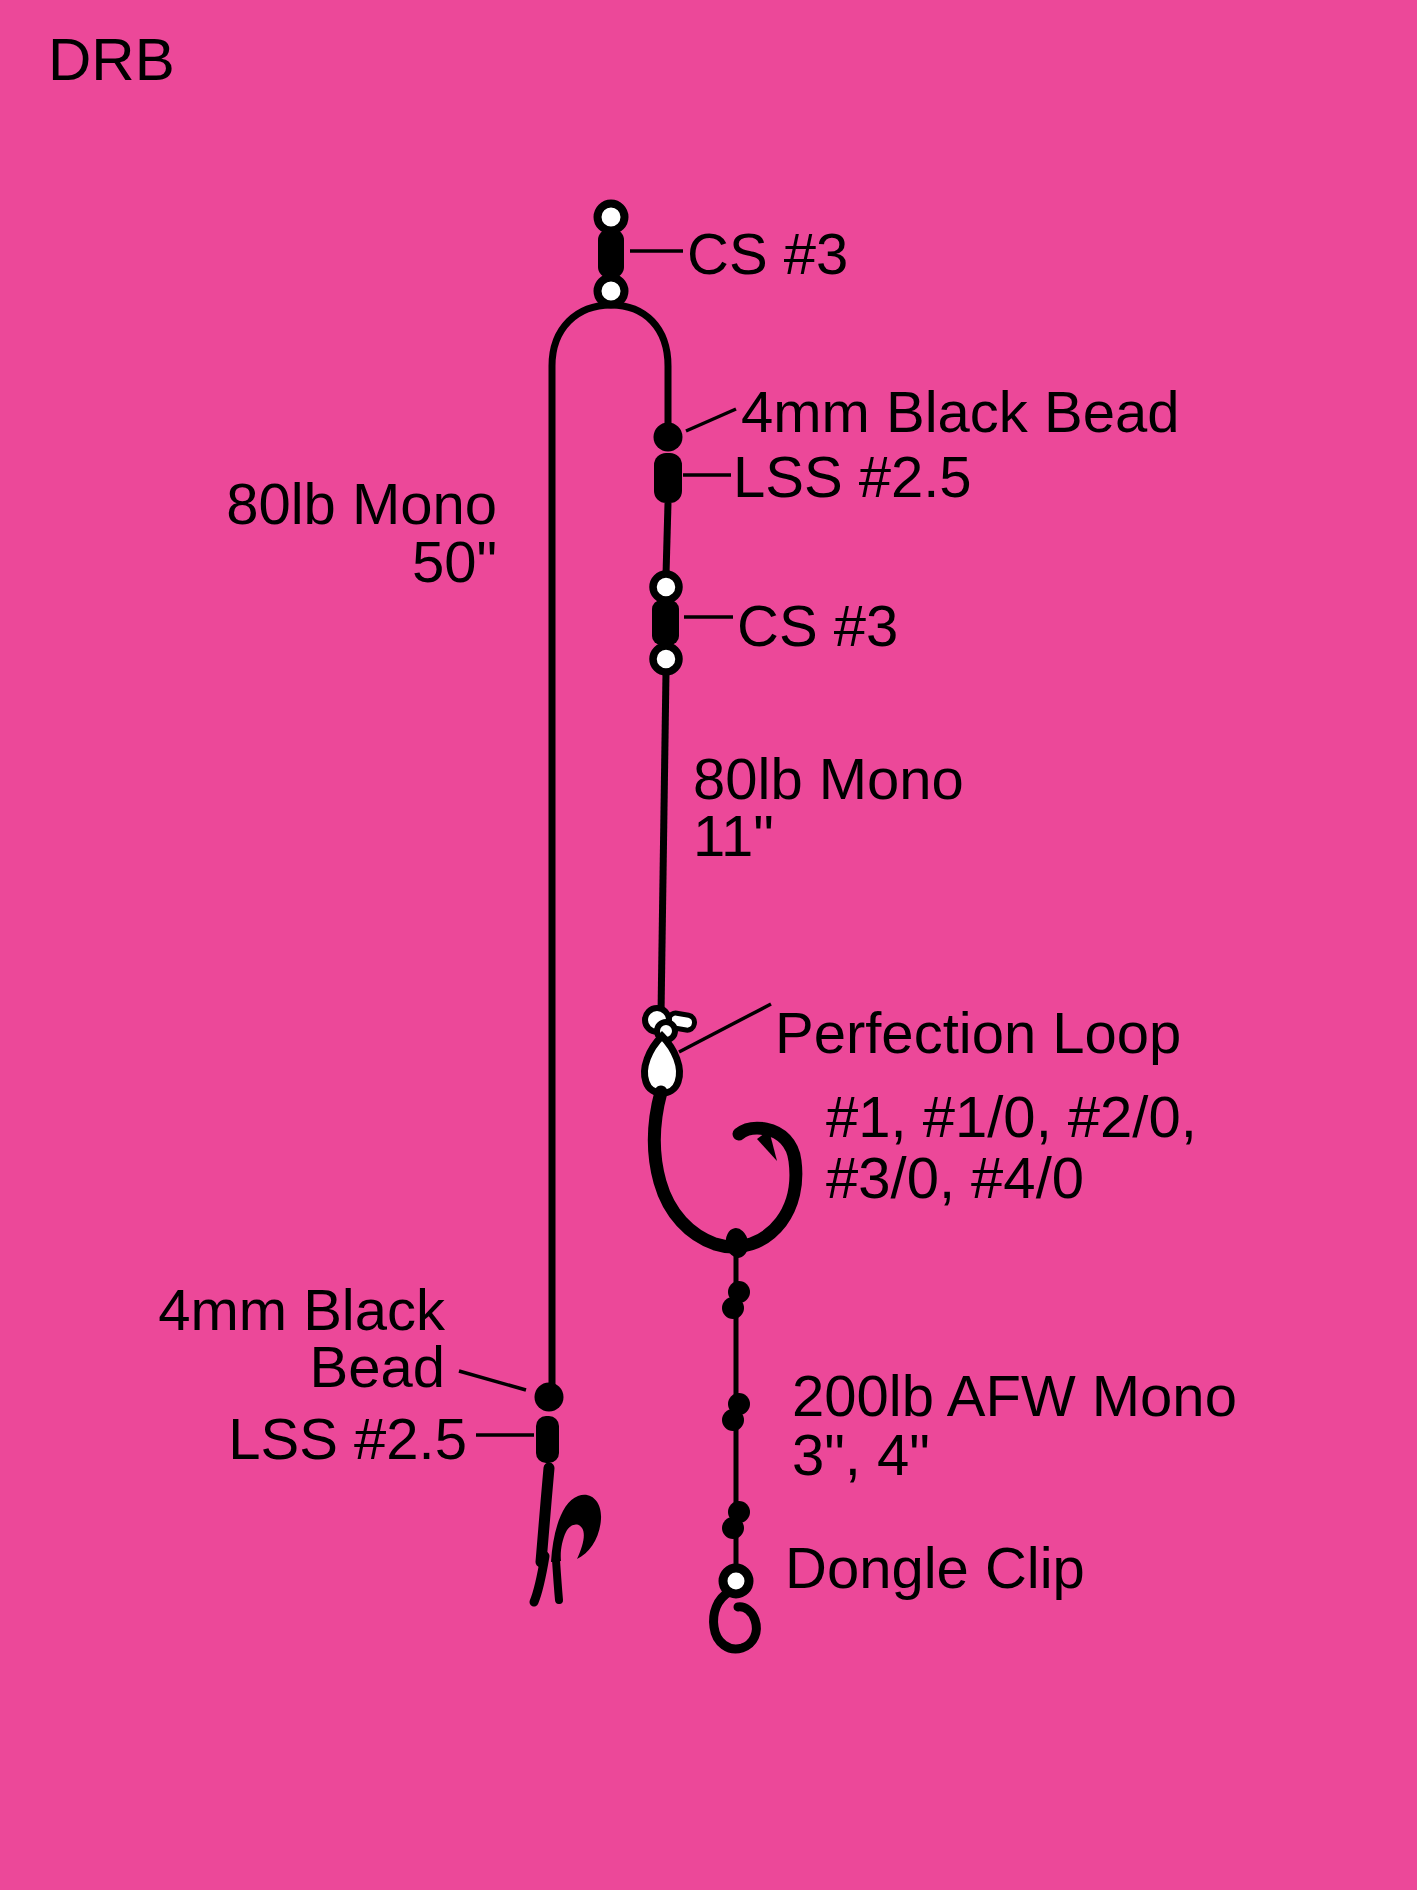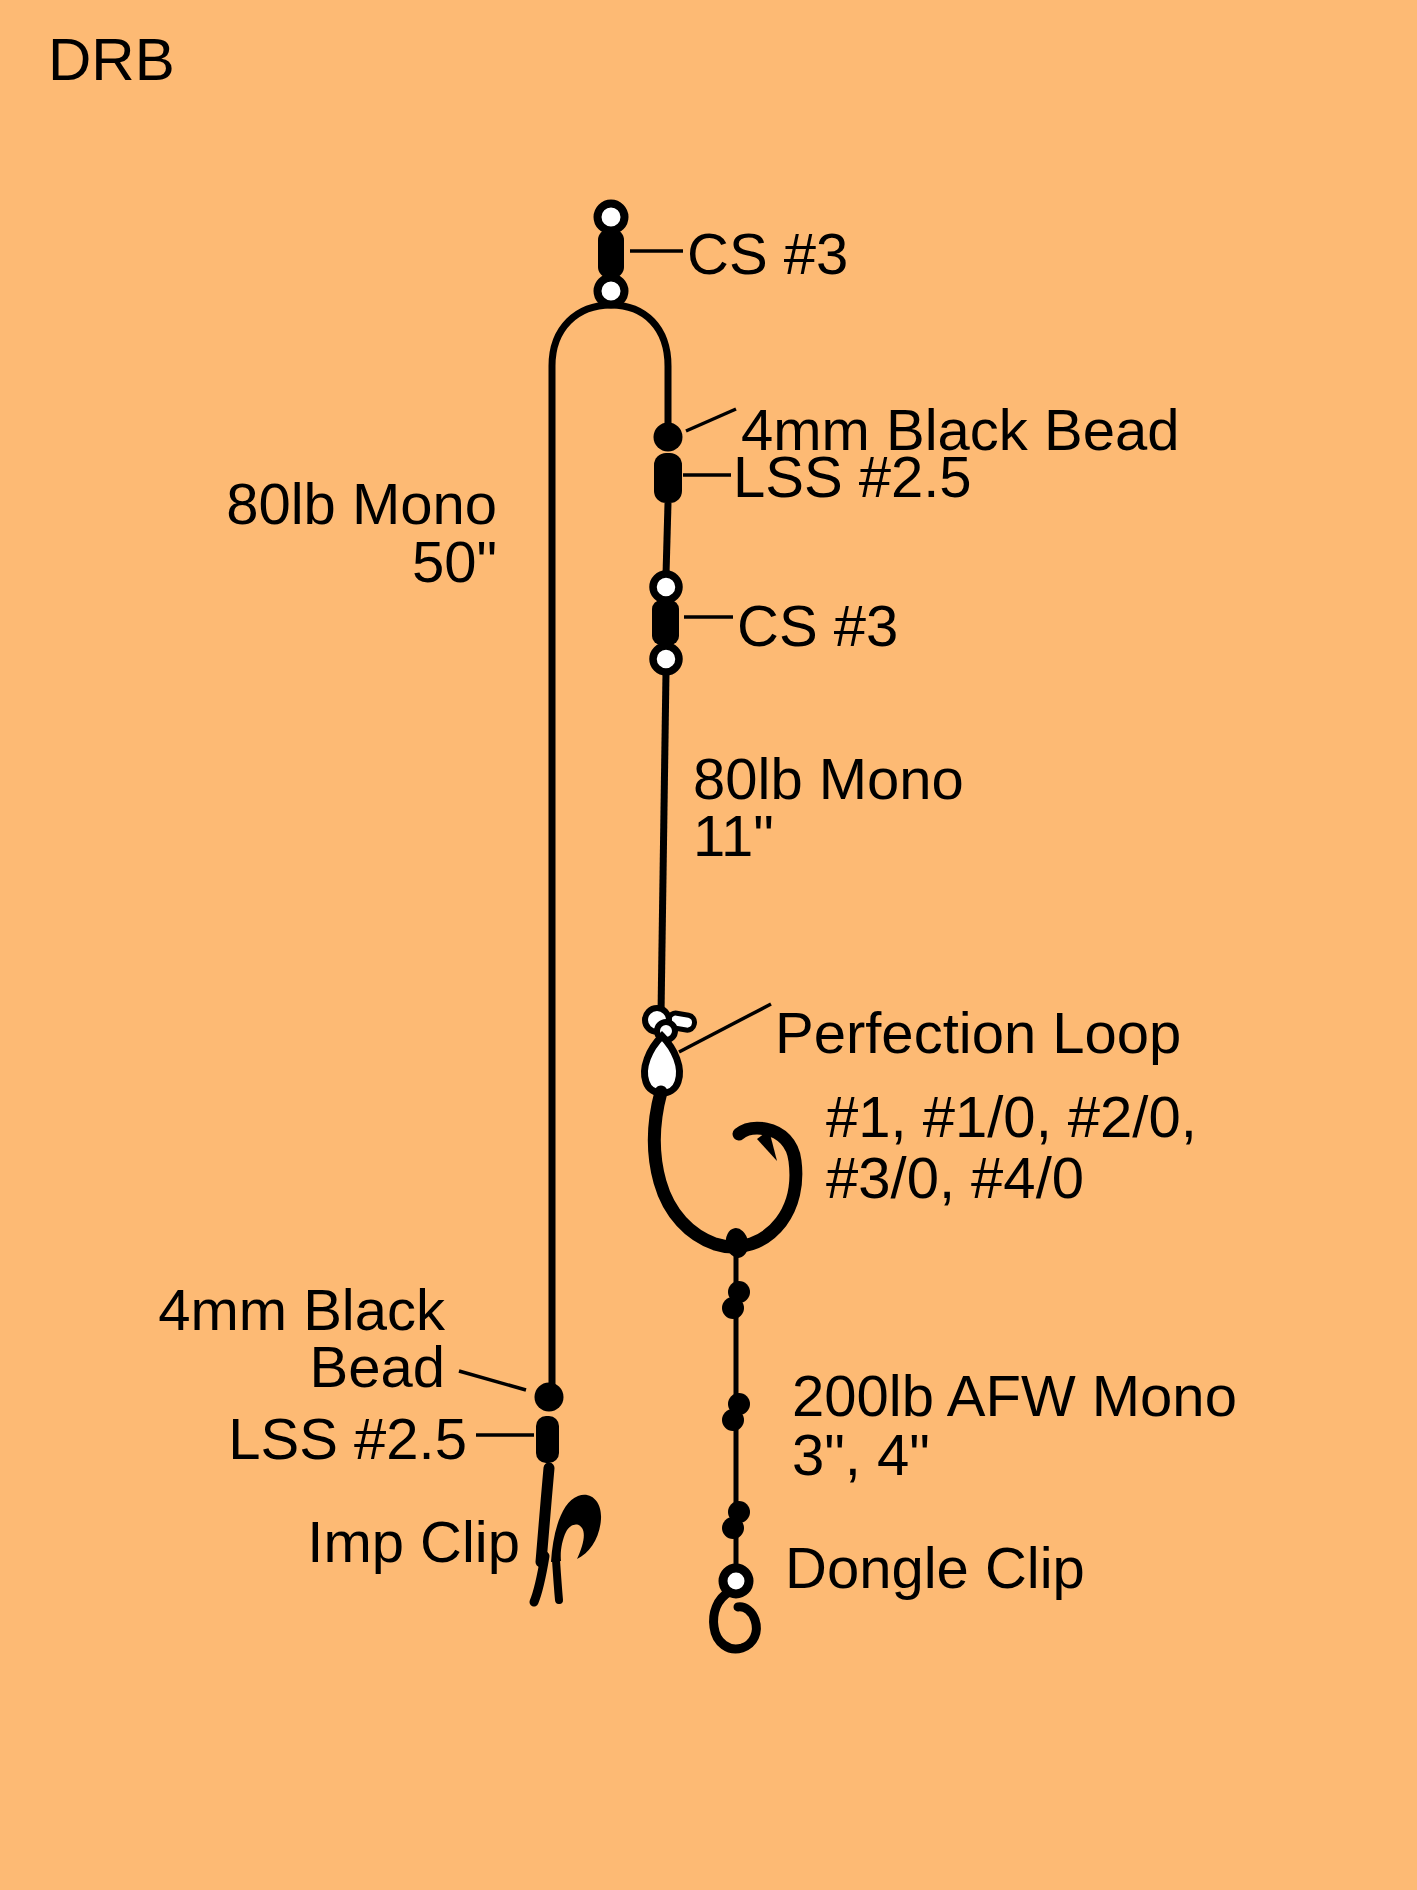--- a/index.html
+++ b/index.html
@@ -1,20 +1,20 @@
 <!DOCTYPE html>
 <html><head>
 <meta charset="utf-8">
 <style>
   html,body{margin:0;padding:0;}
   body{background:#888;}
   #page{
     position:relative;
     width:1417px;height:1890px;
-    background:#fdba74;
+    background:#ec4899;
     overflow:hidden;
     font-family:"Liberation Sans", sans-serif;
     color:#000;
   }
   #rig-svg{position:absolute;left:0;top:0;}
   .label{
     position:absolute;
     font-size:58px;
     line-height:58px;
     white-space:nowrap;
@@ -117,21 +117,21 @@
       <line x1="679" y1="1052" x2="771" y2="1004"></line>
       <line x1="459" y1="1371" x2="526" y2="1390"></line>
       <line x1="476" y1="1435" x2="534" y2="1435"></line>
     </g>
   </svg>
 
   <div class="label title" style="left:48px;top:30px;">DRB</div>
 
   <div class="label" style="left:687px;top:225px;">CS #3</div>
 
-  <div class="label" style="left:741px;top:401px;">4mm Black Bead</div>
+  <div class="label" style="left:741px;top:383px;">4mm Black Bead</div>
 
   <div class="label" style="left:733px;top:448px;">LSS #2.5</div>
 
   <div class="label" style="left:737px;top:597px;">CS #3</div>
 
   <div class="label right" style="right:920px;top:475px;">
     <div>80lb Mono</div>
     <div>50"</div>
   </div>
 
@@ -147,21 +147,20 @@
     <div>#3/0, #4/0</div>
   </div>
 
   <div class="label right lh57" style="right:972px;top:1281px;">
     <div>4mm Black</div>
     <div>Bead</div>
   </div>
 
   <div class="label right" style="right:950px;top:1410px;">LSS #2.5</div>
 
-  <div class="label right" style="right:897px;top:1513px;">Imp Clip</div>
 
   <div class="label lh59" style="left:792px;top:1366px;">
     <div>200lb AFW Mono</div>
     <div>3", 4"</div>
   </div>
 
   <div class="label" style="left:785px;top:1539px;">Dongle Clip</div>
 
 </div>
 

